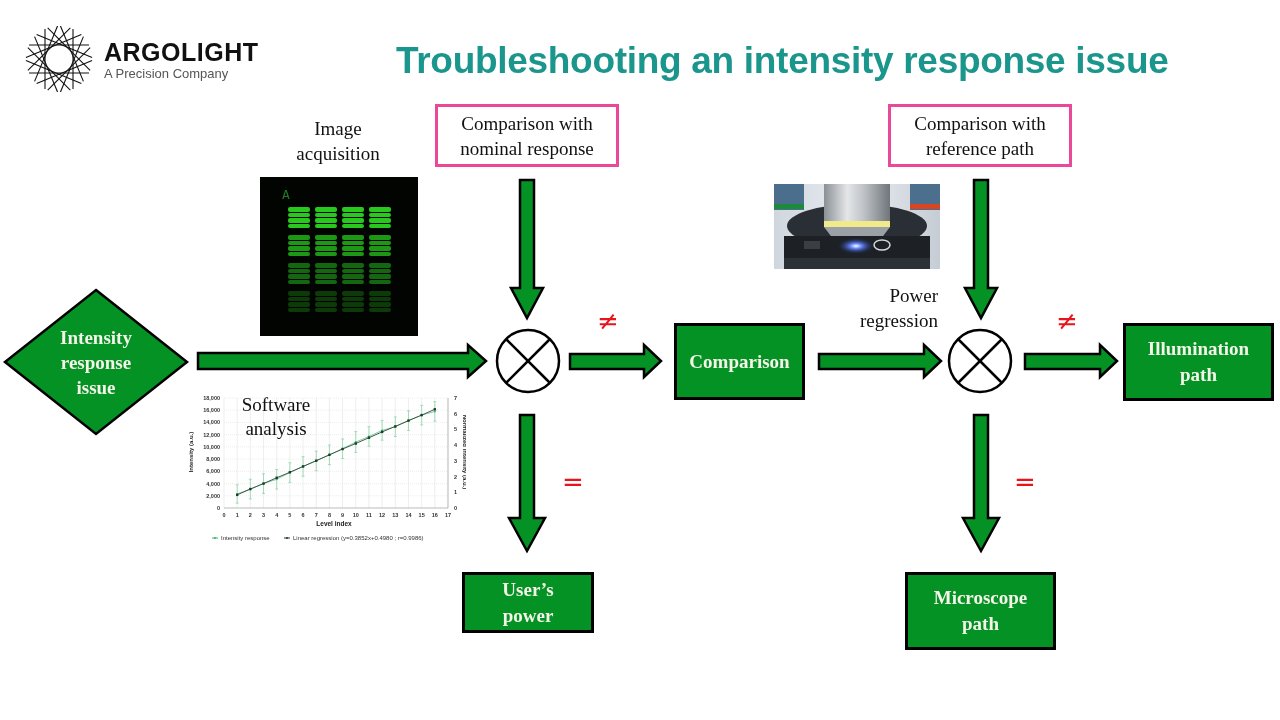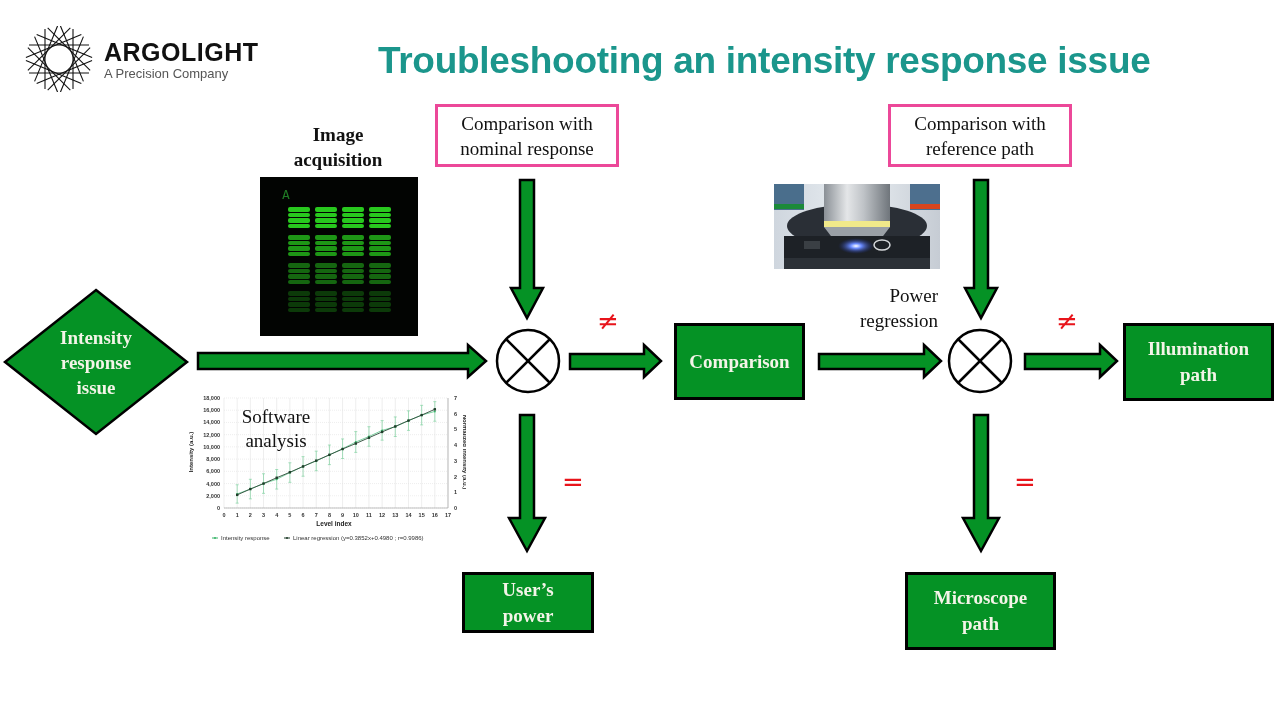--- a/index.html
+++ b/index.html
@@ -1,21 +1,21 @@
 <!DOCTYPE html>
 <html><head>
 <meta charset="utf-8">
 <style>
   html, body { margin:0; padding:0; }
   body { width:1280px; height:720px; background:#ffffff; position:relative; overflow:hidden; font-family:"Liberation Serif", serif; }
   .abs { position:absolute; }
   .logo-text { font-family:"Liberation Sans", sans-serif; }
   .logo-name { left:104px; top:38px; font-size:25px; font-weight:bold; letter-spacing:0.5px; color:#111; }
   .logo-tag { left:104px; top:66px; font-size:13px; color:#555; }
-  .title { left:378px; top:40px; font-family:"Liberation Sans", sans-serif; font-weight:bold; font-size:37px; color:#1b968c; letter-spacing:-0.3px; white-space:nowrap; }
+  .title { left:396px; top:40px; font-family:"Liberation Sans", sans-serif; font-weight:bold; font-size:37px; color:#1b968c; letter-spacing:-0.3px; white-space:nowrap; }
   .gbox { background:#059225; border:3px solid #000; color:#f4f4e8; font-weight:bold; font-family:"Liberation Serif", serif; font-size:19px; display:flex; align-items:center; justify-content:center; text-align:center; line-height:26px; box-sizing:border-box; }
   .wbox { background:#fff; border:3px solid #ec4899; color:#111; font-family:"Liberation Serif", serif; font-size:19px; display:flex; align-items:center; justify-content:center; text-align:center; line-height:25px; box-sizing:border-box; }
   .label { color:#111; font-family:"Liberation Serif", serif; font-size:19px; text-align:center; line-height:25px; }
   .sym { color:#e8141b; font-family:"DejaVu Sans", sans-serif; font-size:26px; }
   svg text { font-family:"Liberation Sans", sans-serif; }
 </style>
 </head>
 <body>
 
 <svg class="abs" style="left:24px;top:26px;" width="70" height="66" viewBox="0 0 70 66" id="logo-svg">
@@ -74,21 +74,21 @@
 
   <polygon points="96,290 187,362 96,434 5,362" fill="#059225" stroke="#000" stroke-width="2.5"></polygon>
 </svg>
 
 <div class="abs label" style="left:36px;top:325px;width:120px;color:#f4f4e8;font-weight:bold;line-height:25px;">
   <div>Intensity</div>
   <div>response</div>
   <div>issue</div>
 </div>
 
-<div class="abs label" style="left:278px;top:122px;width:120px;font-weight:bold;">
+<div class="abs label" style="left:278px;top:116px;width:120px;">
   <div>Image</div>
   <div>acquisition</div>
 </div>
 
 <div class="abs" style="left:260px;top:177px;width:158px;height:159px;background:#020402;">
   <div class="abs" style="left:22px;top:10px;font-family:'DejaVu Sans Mono',monospace;font-size:13px;color:#1f7a24;">A</div>
   <div id="fluor-grid">
       <div style="position: absolute; left: 28px; top: 30px; width: 22px; height: 22px;">
         <div style="position: absolute; left: 0px; top: 0px; width: 22px; height: 4.5px; border-radius: 2px; background: rgb(40, 200, 30);"></div>
         <div style="position: absolute; left: 0px; top: 5.5px; width: 22px; height: 4.5px; border-radius: 2px; background: rgb(40, 200, 30);"></div>
@@ -433,16 +433,16 @@
   <g id="chart-legend">
     <line x1="26" y1="146" x2="32" y2="146" stroke="#3ab56a" stroke-width="1"></line>
     <circle cx="29" cy="146" r="1" fill="#3ab56a"></circle>
     <text x="35" y="148" font-size="6" fill="#333">Intensity response</text>
     <line x1="98" y1="146" x2="104" y2="146" stroke="#1f3d2a" stroke-width="1"></line>
     <circle cx="101" cy="146" r="1" fill="#1f3d2a"></circle>
     <text x="107" y="148" font-size="6" fill="#333">Linear regression (y=0.3852x+0.4980 ; r=0.9986)</text>
   </g>
 </svg>
 
-<div class="abs label" style="left:228px;top:405px;width:96px;font-size:19px;line-height:24px;text-align:center;">
+<div class="abs label" style="left:228px;top:393px;width:96px;font-size:19px;line-height:24px;text-align:center;">
   <div>Software</div>
   <div>analysis</div>
 </div>
 
 </body></html>

